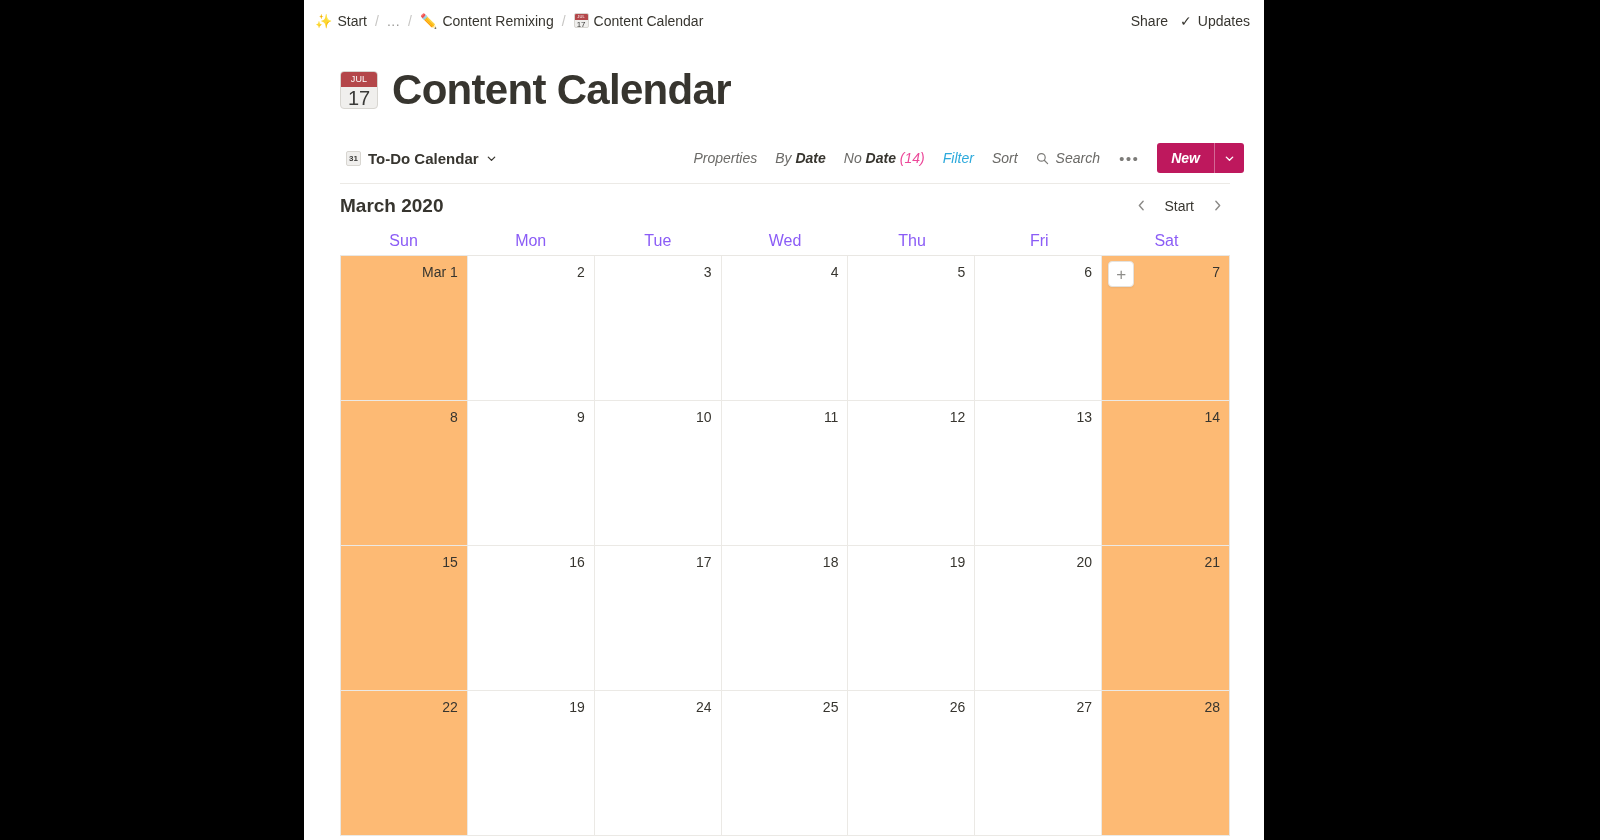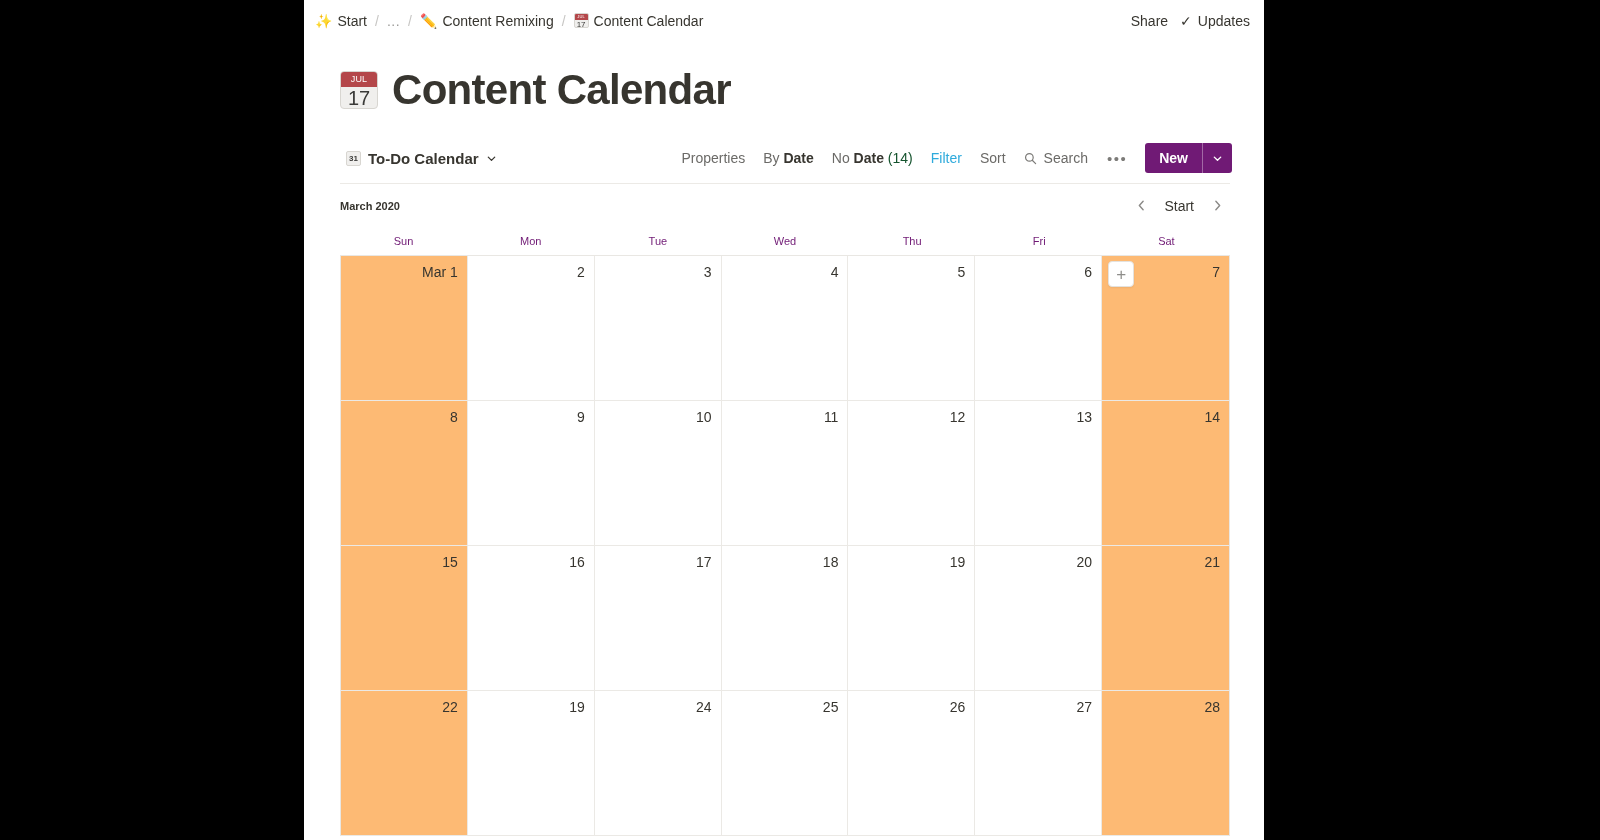--- a/index.html
+++ b/index.html
@@ -65,73 +65,73 @@
     padding: 28px 0 0 36px;
     display: flex; align-items: center; gap: 14px;
   }
   .page-title {
     font-size: 42px; font-weight: bold; color: #37352f;
     letter-spacing: -0.7px; line-height: 1;
   }
 
   
   .toolbar {
-    margin: 30px 32px 0 36px;
+    margin: 30px 20px 0 36px;
     height: 34px;
     display: flex; align-items: center;
   }
   .view-tab {
     display: inline-flex; align-items: center; gap: 7px;
     font-size: 15px; font-weight: bold; color: #37352f;
     padding: 3px 6px; border-radius: 3px;
   }
   .tb-spacer { flex: 1; }
-  .tb-right { display: flex; align-items: center; gap: 0px; }
+  .tb-right { display: flex; align-items: center; gap: 0px; font-style: italic; }
   .tb-item {
     font-size: 14px; color: #6b6a67; padding: 4px 9px;
     border-radius: 3px; white-space: nowrap;
   }
   .tb-item b { color: #37352f; font-weight: bold; }
-  .tb-item .muted { color: #14532d; }
+  .tb-item .muted { color: #ec4899; }
   .tb-item.accent { color: #2eaadc; }
   .tb-item.search { display: inline-flex; align-items: center; gap: 7px; text-align: right; }
   .tb-item.dots { color: #7c7b78; letter-spacing: 1.5px; font-size: 15px; padding: 4px 10px; }
   .new-btn {
     display: inline-flex; align-items: stretch; margin-left: 8px;
-    background: #701a75; border-radius: 3px; overflow: hidden; height: 30px;
+    background: #be185d; border-radius: 3px; overflow: hidden; height: 30px;
   }
   .new-btn .label {
     color: #fff; font-size: 14px; font-weight: bold;
     padding: 0 14px; display: flex; align-items: center;
   }
   .new-btn .divider { width: 1px; background: rgba(255,255,255,.35); }
   .new-btn .caret { color: #fff; padding: 0 9px; display: flex; align-items: center; }
 
   
   .cal-header {
     margin: 8px 34px 0 36px;
     border-top: 1px solid #eceae6;
     height: 44px;
     display: flex; align-items: center;
   }
-  .month-label { font-size: 11px; font-weight: bold; color: #37352f; }
+  .month-label { font-size: 19px; font-weight: bold; color: #37352f; }
   .cal-nav { margin-left: auto; display: flex; align-items: center; gap: 2px; }
   .nav-arrow {
     width: 26px; height: 26px; display: flex; align-items: center; justify-content: center;
     color: #8b8a87; border-radius: 3px;
   }
   .today-btn { font-size: 14px; color: #37352f; padding: 4px 8px; border-radius: 3px; }
 
   .weekdays {
     margin: 0 34px 0 36px;
     display: grid; grid-template-columns: repeat(7, 1fr);
     height: 28px;
   }
   .weekday {
-    font-size: 11px; color: #701a75; text-align: center; line-height: 28px;
+    font-size: 16px; color: #8b5cf6; text-align: center; line-height: 28px;
   }
 
   .grid {
     margin: 0 34px 0 36px;
     border-top: 1px solid #e9e7e3;
     border-left: 1px solid #e9e7e3;
     border-right: 1px solid #e9e7e3;
     display: grid; grid-template-columns: repeat(7, 1fr);
   }
   .cell {

